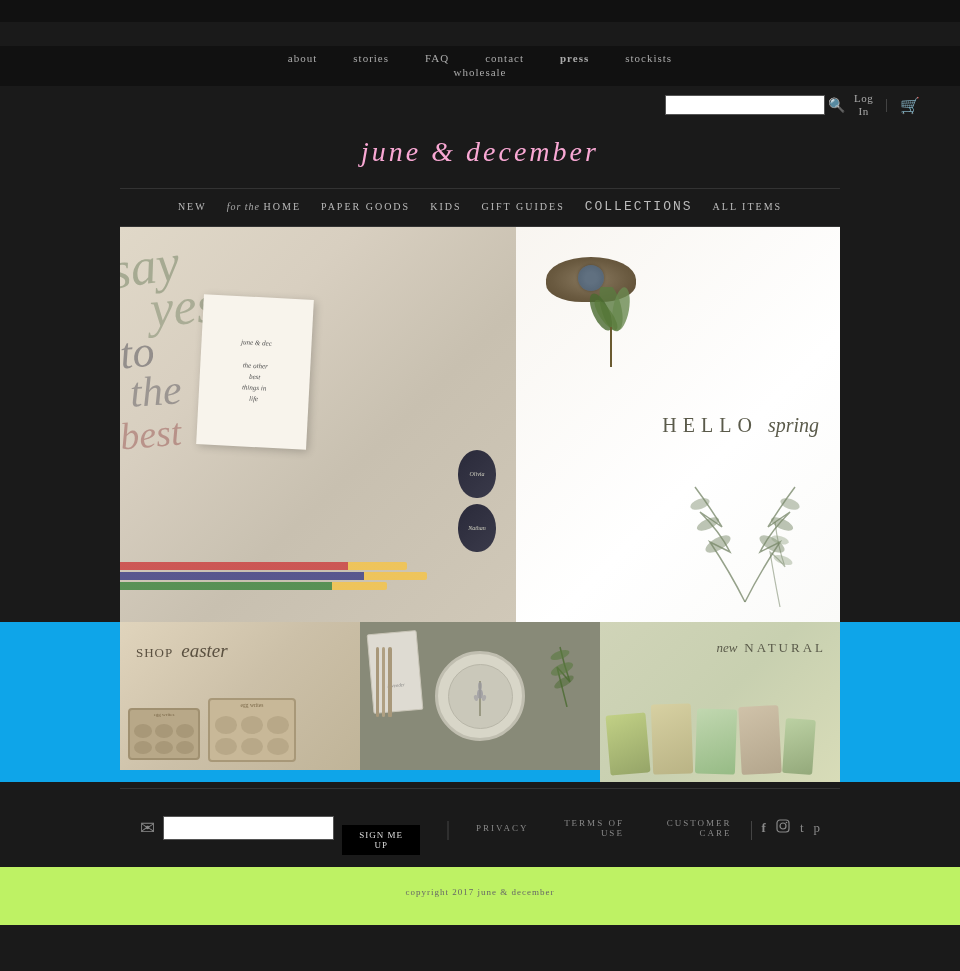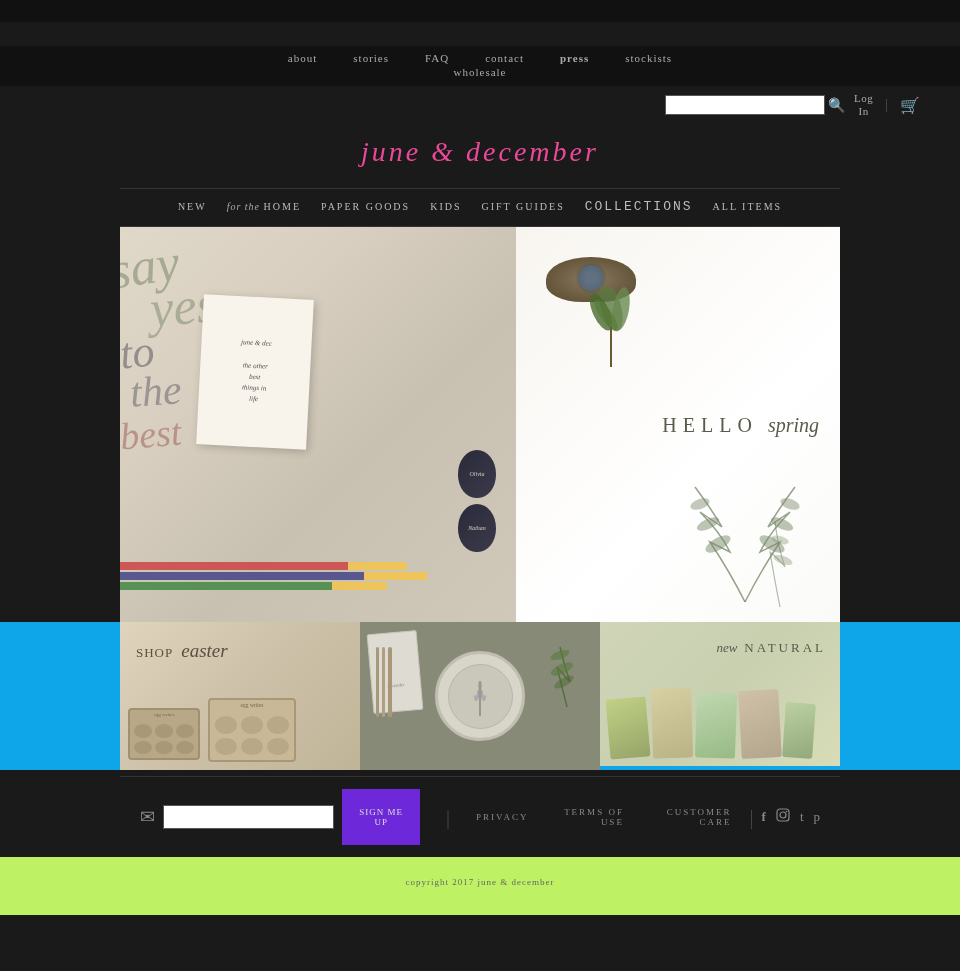--- a/index.html
+++ b/index.html
@@ -122,21 +122,21 @@
   </div>
   <a class="login-link" style="color:#aaa;font-size:11px;text-decoration:none;letter-spacing:0.5px;line-height:1.2;text-align:center;">
     <span>Log</span><br>
     <span>In</span>
   </a>
   <span class="divider-v" style="color:#555;font-size:14px;padding:0 4px;">|</span>
   <span class="cart-icon" style="color:#aaa;font-size:16px;cursor:pointer;">🛒</span>
 </div>
 
 <div class="logo-area">
-  <div class="logo-text" style="color:#ec4899;font-size:28px;letter-spacing:3px;font-weight:300;font-style:italic;font-family:Georgia,serif;cursor:pointer;">june &amp; december</div>
+  <div class="logo-text" style="color:#f9a8d4;font-size:28px;letter-spacing:3px;font-weight:300;font-style:italic;font-family:Georgia,serif;cursor:pointer;">june &amp; december</div>
 </div>
 
 <div style="background:#1a1a1a;display:flex;justify-content:center;">
   <div style="width:720px;background:#1a1a1a;border-top:1px solid #333;border-bottom:1px solid #333;display:flex;justify-content:center;align-items:center;padding:10px 0 12px;gap:20px;">
     <a style="color:#bbb;font-size:10px;letter-spacing:2px;text-transform:uppercase;text-decoration:none;cursor:pointer;font-family:Georgia,serif;">NEW</a>
     <a style="color:#bbb;font-size:10px;letter-spacing:1px;text-decoration:none;cursor:pointer;font-family:Georgia,serif;">
       <span style="font-style:italic;font-size:10px;color:#aaa;font-family:Georgia,serif;">for the </span><span style="text-transform:uppercase;font-size:10px;letter-spacing:2px;">HOME</span>
     </a>
     <a style="color:#bbb;font-size:10px;letter-spacing:2px;text-transform:uppercase;text-decoration:none;cursor:pointer;font-family:Georgia,serif;position:relative;">
       <span>PAPER GOODS</span>
@@ -293,21 +293,21 @@
           <svg width="50" height="80" viewBox="0 0 50 80">
             <path d="M25 80 Q20 60 15 40 Q22 48 28 55 Q22 38 18 20" stroke="#4a6a30" stroke-width="1.5" fill="none" opacity="0.8"></path>
             <ellipse cx="20" cy="42" rx="12" ry="5" fill="#5a7a40" opacity="0.6" transform="rotate(-25,20,42)"></ellipse>
             <ellipse cx="18" cy="28" rx="10" ry="4" fill="#5a7a40" opacity="0.6" transform="rotate(-20,18,28)"></ellipse>
             <ellipse cx="22" cy="55" rx="11" ry="4" fill="#4a6a30" opacity="0.5" transform="rotate(-30,22,55)"></ellipse>
           </svg>
         </div>
       </div>
     </div>
 
-    <div style="flex:1;height:144px;position:relative;overflow:hidden;cursor:pointer;background:linear-gradient(135deg,#d0d4b8 0%,#c8d0b0 50%,#d8dcb8 100%);">
+    <div style="flex:1;height:160px;position:relative;overflow:hidden;cursor:pointer;background:linear-gradient(135deg,#d0d4b8 0%,#c8d0b0 50%,#d8dcb8 100%);">
       <div style="position:absolute;top:16px;right:14px;text-align:right;">
         <span style="font-size:13px;font-style:italic;color:#5a5a4a;font-family:Georgia,serif;">new</span>
         <span style="font-size:13px;letter-spacing:3px;text-transform:uppercase;color:#5a5a4a;font-family:Georgia,serif;margin-left:3px;">NATURAL</span>
       </div>
 
       <div style="position:absolute;bottom:8px;left:8px;right:8px;top:50px;display:flex;gap:4px;align-items:flex-end;">
         <div style="width:40px;height:60px;background:linear-gradient(160deg,#c0d080 0%,#a8b870 50%,#90a060 100%);border-radius:3px;transform:rotate(-5deg);opacity:0.9;"></div>
         <div style="width:40px;height:70px;background:linear-gradient(160deg,#d8d0a0 0%,#c8c090 50%,#b8b080 100%);border-radius:3px;transform:rotate(-2deg);opacity:0.9;"></div>
         <div style="width:40px;height:65px;background:linear-gradient(160deg,#c0d8b0 0%,#a8c898 50%,#90b880 100%);border-radius:3px;transform:rotate(2deg);opacity:0.9;"></div>
         <div style="width:40px;height:68px;background:linear-gradient(160deg,#d0c0a8 0%,#c0b098 50%,#b0a088 100%);border-radius:3px;transform:rotate(-3deg);opacity:0.9;"></div>
@@ -317,21 +317,21 @@
 
   </div>
 </div>
 
 <div style="background:#1a1a1a;display:flex;justify-content:center;padding-top:6px;">
   <div style="width:720px;background:#1a1a1a;display:flex;align-items:center;padding:12px 20px;gap:0;border-top:1px solid #333;">
 
     <div style="display:flex;align-items:center;gap:8px;">
       <span style="color:#888;font-size:18px;">✉</span>
       <input type="email" style="background: rgb(255, 255, 255); border: 1px solid rgb(85, 85, 85); padding: 5px 8px; font-size: 11px; width: 190px; color: rgb(51, 51, 51);" placeholder="">
-      <button style="background:#6d28d9;color:#ddd;border:none;padding:18px 12px;font-size:9px;letter-spacing:1px;text-transform:uppercase;cursor:pointer;font-family:Georgia,serif;">SIGN ME UP</button>
+      <button style="background:#000000;color:#ddd;border:none;padding:5px 12px;font-size:9px;letter-spacing:1px;text-transform:uppercase;cursor:pointer;font-family:Georgia,serif;margin-top:24px;">SIGN ME UP</button>
     </div>
 
     <span style="color:#444;font-size:20px;padding:0 16px;margin-left:10px;">|</span>
 
     <div style="display:flex;align-items:center;gap:0;text-align:right;">
       <a style="color:#888;font-size:9px;letter-spacing:2px;text-transform:uppercase;text-decoration:none;padding:0 10px;font-family:Georgia,serif;cursor:pointer;">PRIVACY</a>
       <a style="color:#888;font-size:9px;letter-spacing:2px;text-transform:uppercase;text-decoration:none;padding:0 10px;font-family:Georgia,serif;cursor:pointer;">TERMS OF USE</a>
       <a style="color:#888;font-size:9px;letter-spacing:2px;text-transform:uppercase;text-decoration:none;padding:0 10px;font-family:Georgia,serif;cursor:pointer;">CUSTOMER CARE</a>
     </div>
 

